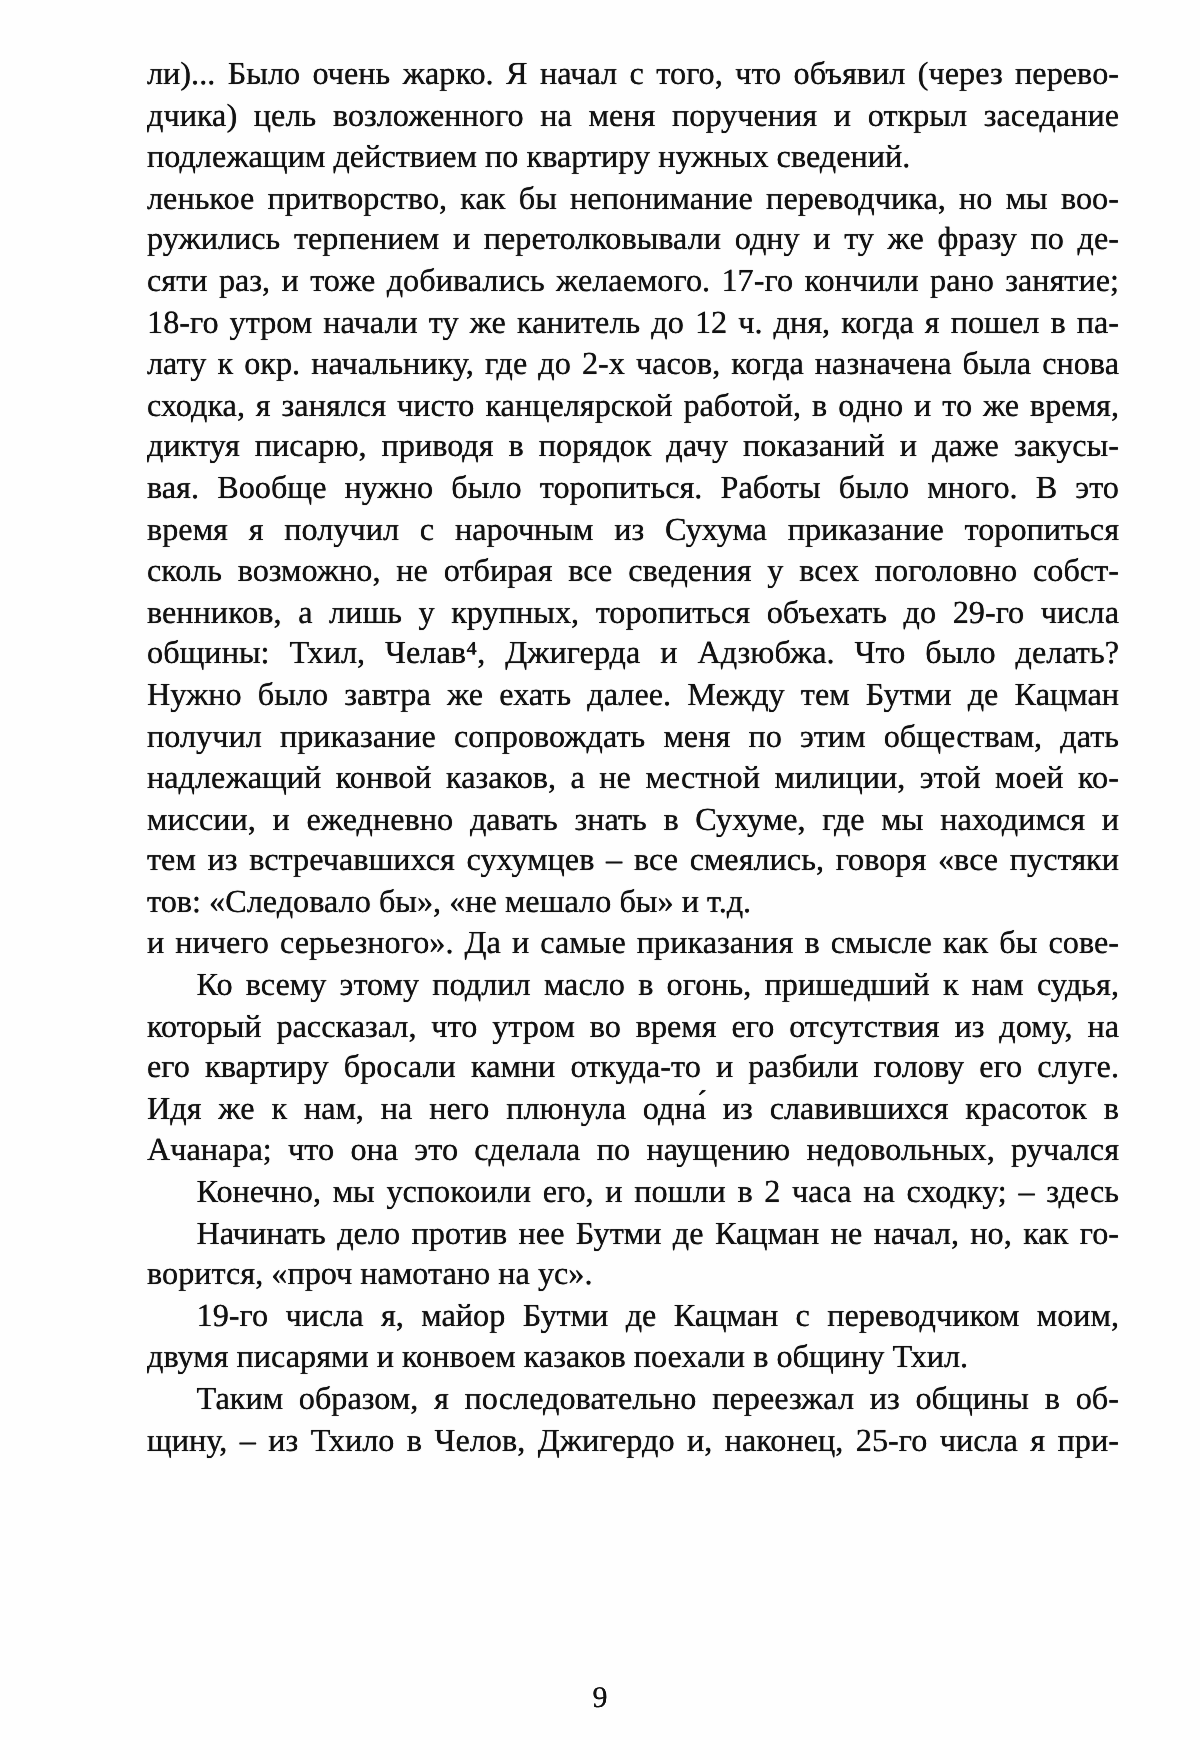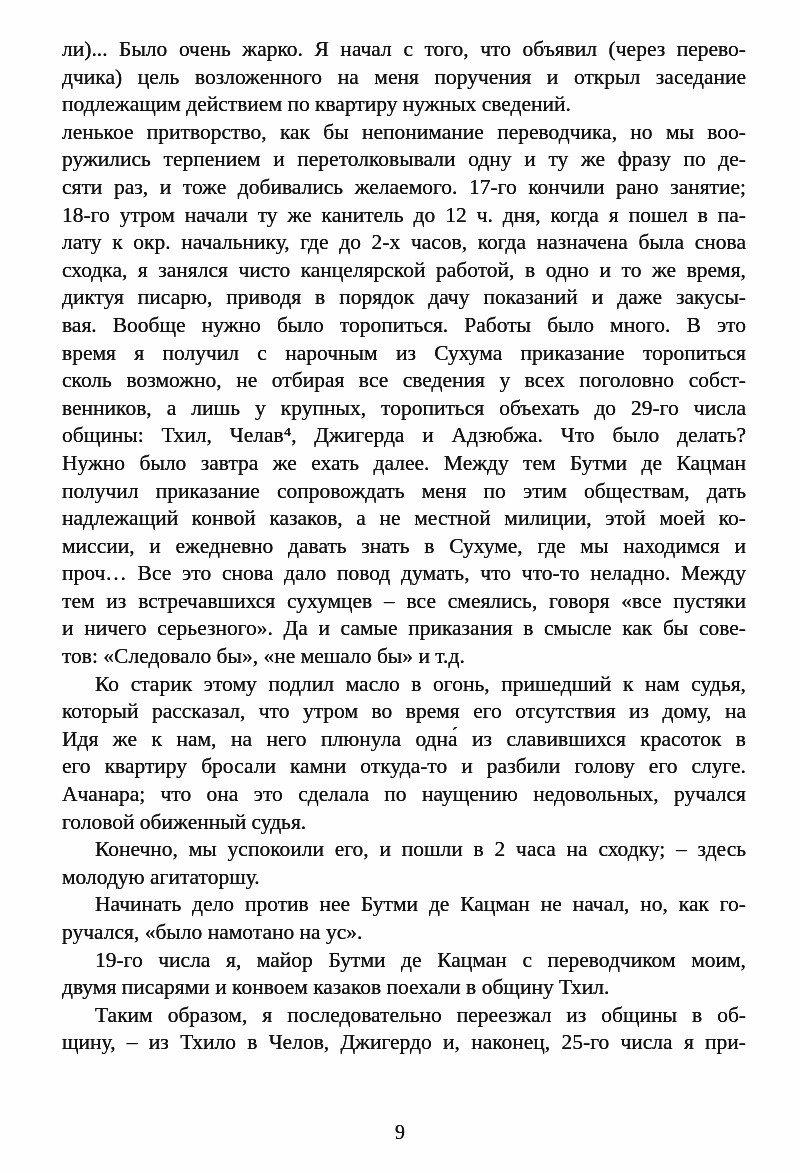--- a/index.html
+++ b/index.html
@@ -29,20 +29,21 @@
     line-height: 27.6px;
     text-shadow: 0 0 0.45px #000;
   }
   .paragraph { margin: 0; padding: 0; }
   .line {
     height: 27.6px;
     overflow: hidden;
     text-align: justify;
     text-align-last: justify;
     white-space: normal;
+    margin-left: 36px;
   }
   .line.end { text-align-last: left; }
   .line.ind { text-indent: 33px; }
   .page-number {
     position: absolute;
     top: 1119px;
     left: 0;
     width: 800px;
     text-align: center;
     font-size: 20px;
@@ -70,40 +71,37 @@
         <div class="line">диктуя писарю, приводя в порядок дачу показаний и даже закусы-</div>
         <div class="line">вая. Вообще нужно было торопиться. Работы было много. В это</div>
         <div class="line">время я получил с нарочным из Сухума приказание торопиться</div>
         <div class="line">сколь возможно, не отбирая все сведения у всех поголовно собст-</div>
         <div class="line">венников, а лишь у крупных, торопиться объехать до 29-го числа</div>
         <div class="line">общины: Тхил, Челав⁴, Джигерда и Адзюбжа. Что было делать?</div>
         <div class="line">Нужно было завтра же ехать далее. Между тем Бутми де Кацман</div>
         <div class="line">получил приказание сопровождать меня по этим обществам, дать</div>
         <div class="line">надлежащий конвой казаков, а не местной милиции, этой моей ко-</div>
         <div class="line">миссии, и ежедневно давать знать в Сухуме, где мы находимся и</div>
-        <div class="line">проч… Все это снова дало повод думать, что что-то неладно. Между</div>
         <div class="line">тем из встречавшихся сухумцев – все смеялись, говоря «все пустяки</div>
+        <div class="line end">тов: «Следовало бы», «не мешало бы» и т.д.</div>
         <div class="line">и ничего серьезного». Да и самые приказания в смысле как бы сове-</div>
-        <div class="line end">тов: «Следовало бы», «не мешало бы» и т.д.</div>
       </div>
       <div class="paragraph">
-        <div class="line ind">Ко старик этому подлил масло в огонь, пришедший к нам судья,</div>
+        <div class="line ind">Ко всему этому подлил масло в огонь, пришедший к нам судья,</div>
         <div class="line">который рассказал, что утром во время его отсутствия из дому, на</div>
+        <div class="line">его квартиру бросали камни откуда-то и разбили голову его слуге.</div>
         <div class="line">Идя же к нам, на него плюнула одна́ из славившихся красоток в</div>
-        <div class="line">его квартиру бросали камни откуда-то и разбили голову его слуге.</div>
         <div class="line">Ачанара; что она это сделала по наущению недовольных, ручался</div>
-        <div class="line end">головой обиженный судья.</div>
       </div>
       <div class="paragraph">
         <div class="line ind">Конечно, мы успокоили его, и пошли в 2 часа на сходку; – здесь</div>
-        <div class="line end">молодую агитаторшу.</div>
       </div>
       <div class="paragraph">
         <div class="line ind">Начинать дело против нее Бутми де Кацман не начал, но, как го-</div>
-        <div class="line end">ручался, «было намотано на ус».</div>
+        <div class="line end">ворится, «проч намотано на ус».</div>
       </div>
       <div class="paragraph">
         <div class="line ind">19-го числа я, майор Бутми де Кацман с переводчиком моим,</div>
         <div class="line end">двумя писарями и конвоем казаков поехали в общину Тхил.</div>
       </div>
       <div class="paragraph">
         <div class="line ind">Таким образом, я последовательно переезжал из общины в об-</div>
         <div class="line">щину, – из Тхило в Челов, Джигердо и, наконец, 25-го числа я при-</div>
       </div>
     </div>

